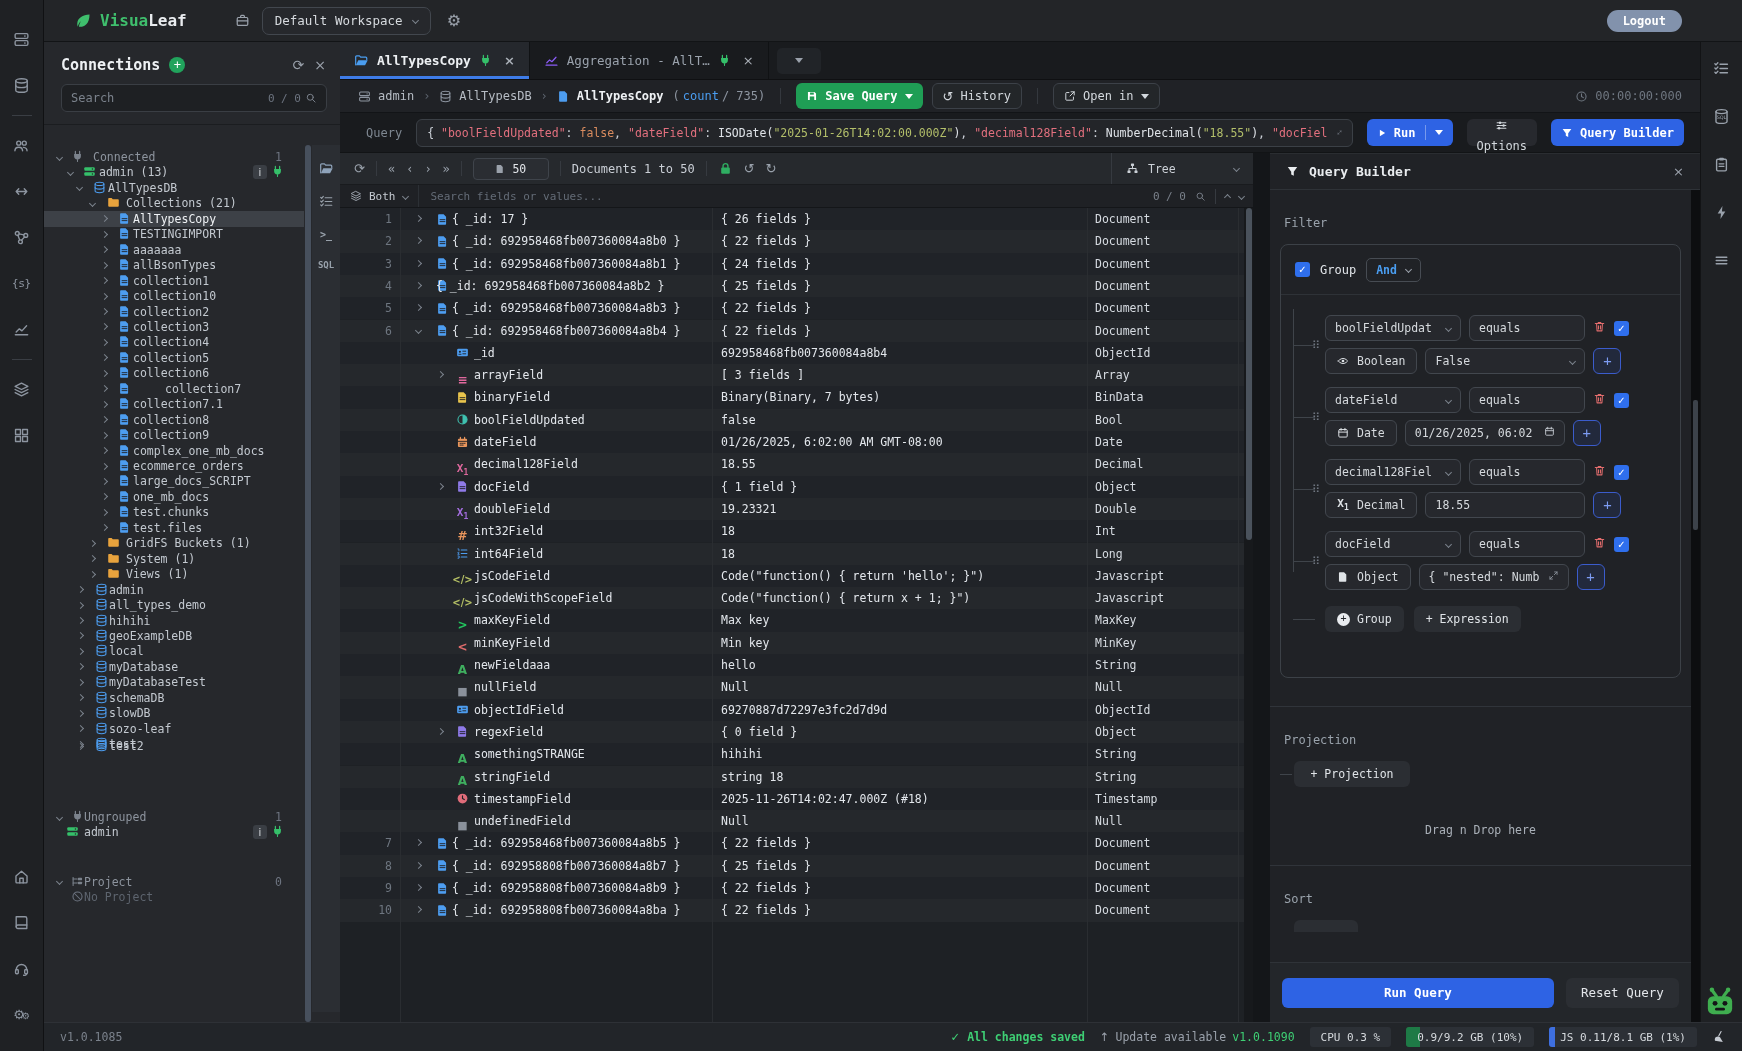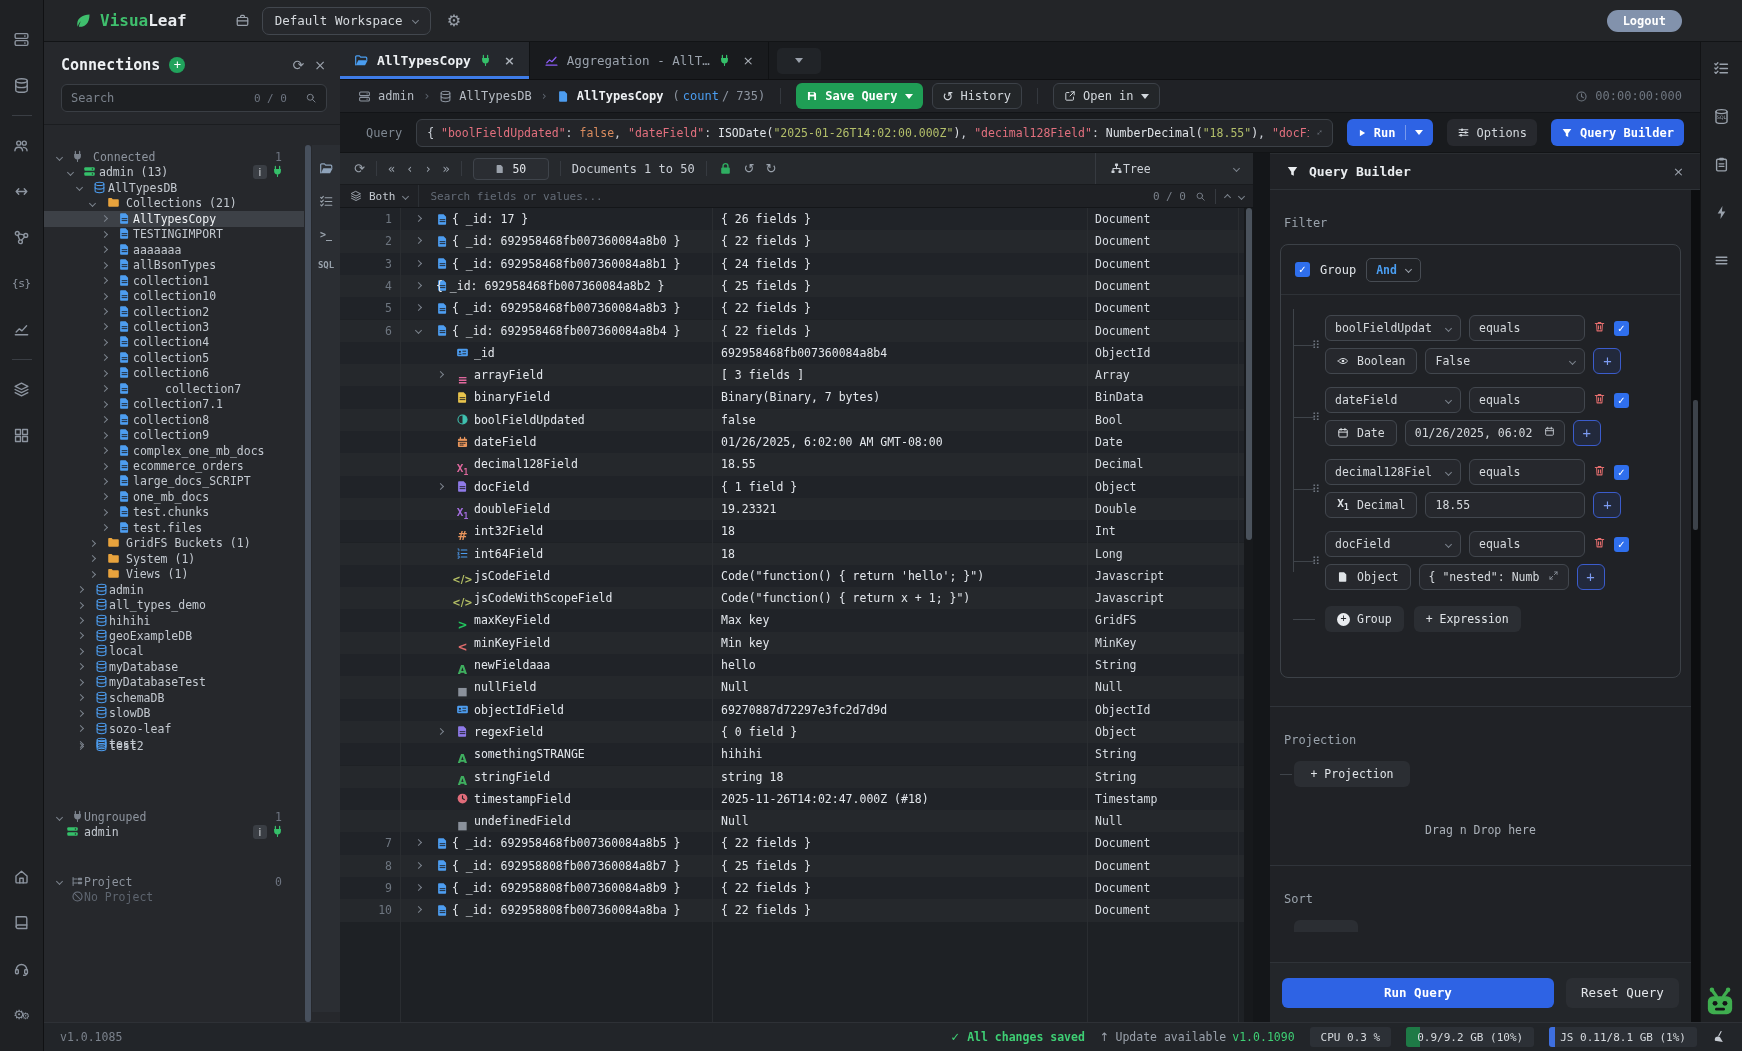--- a/index.html
+++ b/index.html
@@ -30,21 +30,21 @@
           color:#fff;font-size:12px;display:flex;align-items:center;font-weight:bold;}
 
   
   #sidebar{position:absolute;left:44px;top:42px;width:296px;bottom:29px;background:#26282c;}
   .sb-head{display:flex;align-items:center;padding:14px 14px 6px 17px;gap:9px;}
   .sb-title{font-size:15px;font-weight:bold;color:#eef1f4;}
   .pluscircle{width:16px;height:16px;border-radius:50%;background:#21a35c;color:#fff;display:flex;align-items:center;
               justify-content:center;font-size:12px;line-height:1;}
   .sb-head .right{margin-left:auto;display:flex;gap:10px;color:#9aa1ab;font-size:14px;}
   .sb-search{margin:4px 13px 0 17px;height:28px;border:1px solid #3a3e44;background:#1e2023;border-radius:6px;
-             display:flex;align-items:center;padding:0 9px;color:#7b828c;font-size:12px;gap:18px;}
+             display:flex;align-items:center;padding:0 9px;color:#7b828c;font-size:12px;gap:4px;}
   .sb-search .cnt{margin-left:auto;color:#6d7480;font-size:11px;}
   .sb-div{height:1px;background:#1b1d20;margin-top:12px;}
   #tree{position:absolute;left:0;right:36px;top:103px;bottom:0;overflow:hidden;font-size:11.5px;}
   .trw{position:absolute;left:0;right:0;height:16px;display:flex;align-items:center;color:#c3c9d0;}
   .trw.sel{background:#3d4147;color:#eef1f4;}
   .trw .lbl{white-space:nowrap;overflow:hidden;}
   .trw .cnt{position:absolute;right:22px;color:#6d7480;}
   .trw .badges{position:absolute;right:20px;display:flex;gap:4px;}
   .ibadge{width:14px;height:14px;background:#3a3e44;border-radius:3px;color:#d6dade;font-size:10px;display:flex;
           align-items:center;justify-content:center;font-family:"DejaVu Sans",sans-serif;}
@@ -76,34 +76,34 @@
          border-top:5px solid currentColor;}
   .timer{margin-left:auto;display:flex;align-items:center;gap:7px;color:#6f7781;font-size:12px;}
 
   #querybar{height:40px;background:#191b1e;display:flex;align-items:center;padding:0 16px 0 26px;flex:none;border-bottom:1px solid #121416;}
   .qlabel{color:#7e8791;margin-right:14px;}
   .qinput{flex:1;height:28px;background:#232529;border:1px solid #3b4046;border-radius:6px;display:flex;align-items:center;
           padding:0 10px;font-size:11.5px;white-space:nowrap;overflow:hidden;gap:0;}
   .qinput .expand{margin-left:auto;color:#8d949e;flex:none;padding-left:8px;}
   .seg-k{color:#e2707e;} .seg-p{color:#ccd1d8;} .seg-b{color:#d98c5f;} .seg-f{color:#dfe3e8;} .seg-s{color:#b3bf6a;}
   .btn.blue{background:#2e63e4;color:#fff;font-weight:bold;}
-  .btn.dark{background:#27292e;color:#d3d8dd;}
+  .btn.dark{background:#27292e;color:#d3d8dd;flex-direction:column;}
   #querybar .btn{margin-left:14px;height:27px;}
   .vsep-lite{width:1px;height:15px;background:rgba(255,255,255,.35);margin:0 2px;}
 
   #content{flex:1;display:flex;min-height:0;}
   #tablepanel{width:913px;flex:none;display:flex;flex-direction:column;background:#1e2125;}
   #ttoolbar{height:32px;background:#26292d;border-bottom:1px solid #191b1e;display:flex;align-items:center;
             padding:0 0 0 14px;gap:11px;color:#99a1ab;font-size:12px;flex:none;}
   .tsep{width:1px;height:15px;background:#363a40;}
   .pagebox{width:76px;height:22px;border:1px solid #3f444b;border-radius:4px;background:#2a2d32;display:flex;
            align-items:center;justify-content:center;gap:7px;color:#e2e5e9;font-size:11.5px;}
   .docrange{color:#c9ced5;font-size:12px;}
   .treedd{margin-left:auto;border-left:1px solid #363a40;align-self:stretch;display:flex;align-items:center;
-          padding:0 14px;width:158px;color:#ccd1d7;font-size:11.5px;}
+          padding:0 14px;gap:9px;width:142px;color:#ccd1d7;font-size:11.5px;}
   .treedd .chev{margin-left:auto;}
   #tsearch{height:23px;background:#1f2125;border-bottom:1px solid #141619;display:flex;align-items:center;
            font-size:11px;flex:none;color:#c6cbd2;}
   .bothdd{padding:0 10px;gap:7px;border-right:1px solid #2c3035;align-self:stretch;display:flex;align-items:center;}
   .phtext{padding-left:12px;color:#646c77;flex:1;}
   #tsearch .right{display:flex;align-items:center;gap:9px;padding-right:9px;color:#7a818b;}
   #thead{height:21px;background:#26292d;border-bottom:1px solid #17191c;position:relative;font-size:11.5px;
          color:#c3c9d0;flex:none;}
   #thead span{position:absolute;top:3px;}
   #tbody{flex:1;position:relative;overflow:hidden;background:#1e2125;}
@@ -1315,21 +1315,21 @@
               <span class="rtype">Javascript</span>
             </div>
             <div class="trow a" style="top:401.4px">
               <span style="left:116px">
                 <span class="ic" style="color:#22c55e;width:13px;height:13px;">
                   <span class="glyph" style="font-size:12px;font-weight:bold">&gt;</span>
                 </span>
               </span>
               <span class="rkey" style="left:134px">maxKeyField</span>
               <span class="rval">Max key</span>
-              <span class="rtype">GridFS</span>
+              <span class="rtype">MaxKey</span>
             </div>
             <div class="trow b" style="top:423.7px">
               <span style="left:116px">
                 <span class="ic" style="color:#e06c6c;width:13px;height:13px;">
                   <span class="glyph" style="font-size:12px;font-weight:bold">&lt;</span>
                 </span>
               </span>
               <span class="rkey" style="left:134px">minKeyField</span>
               <span class="rval">Min key</span>
               <span class="rtype">MinKey</span>

